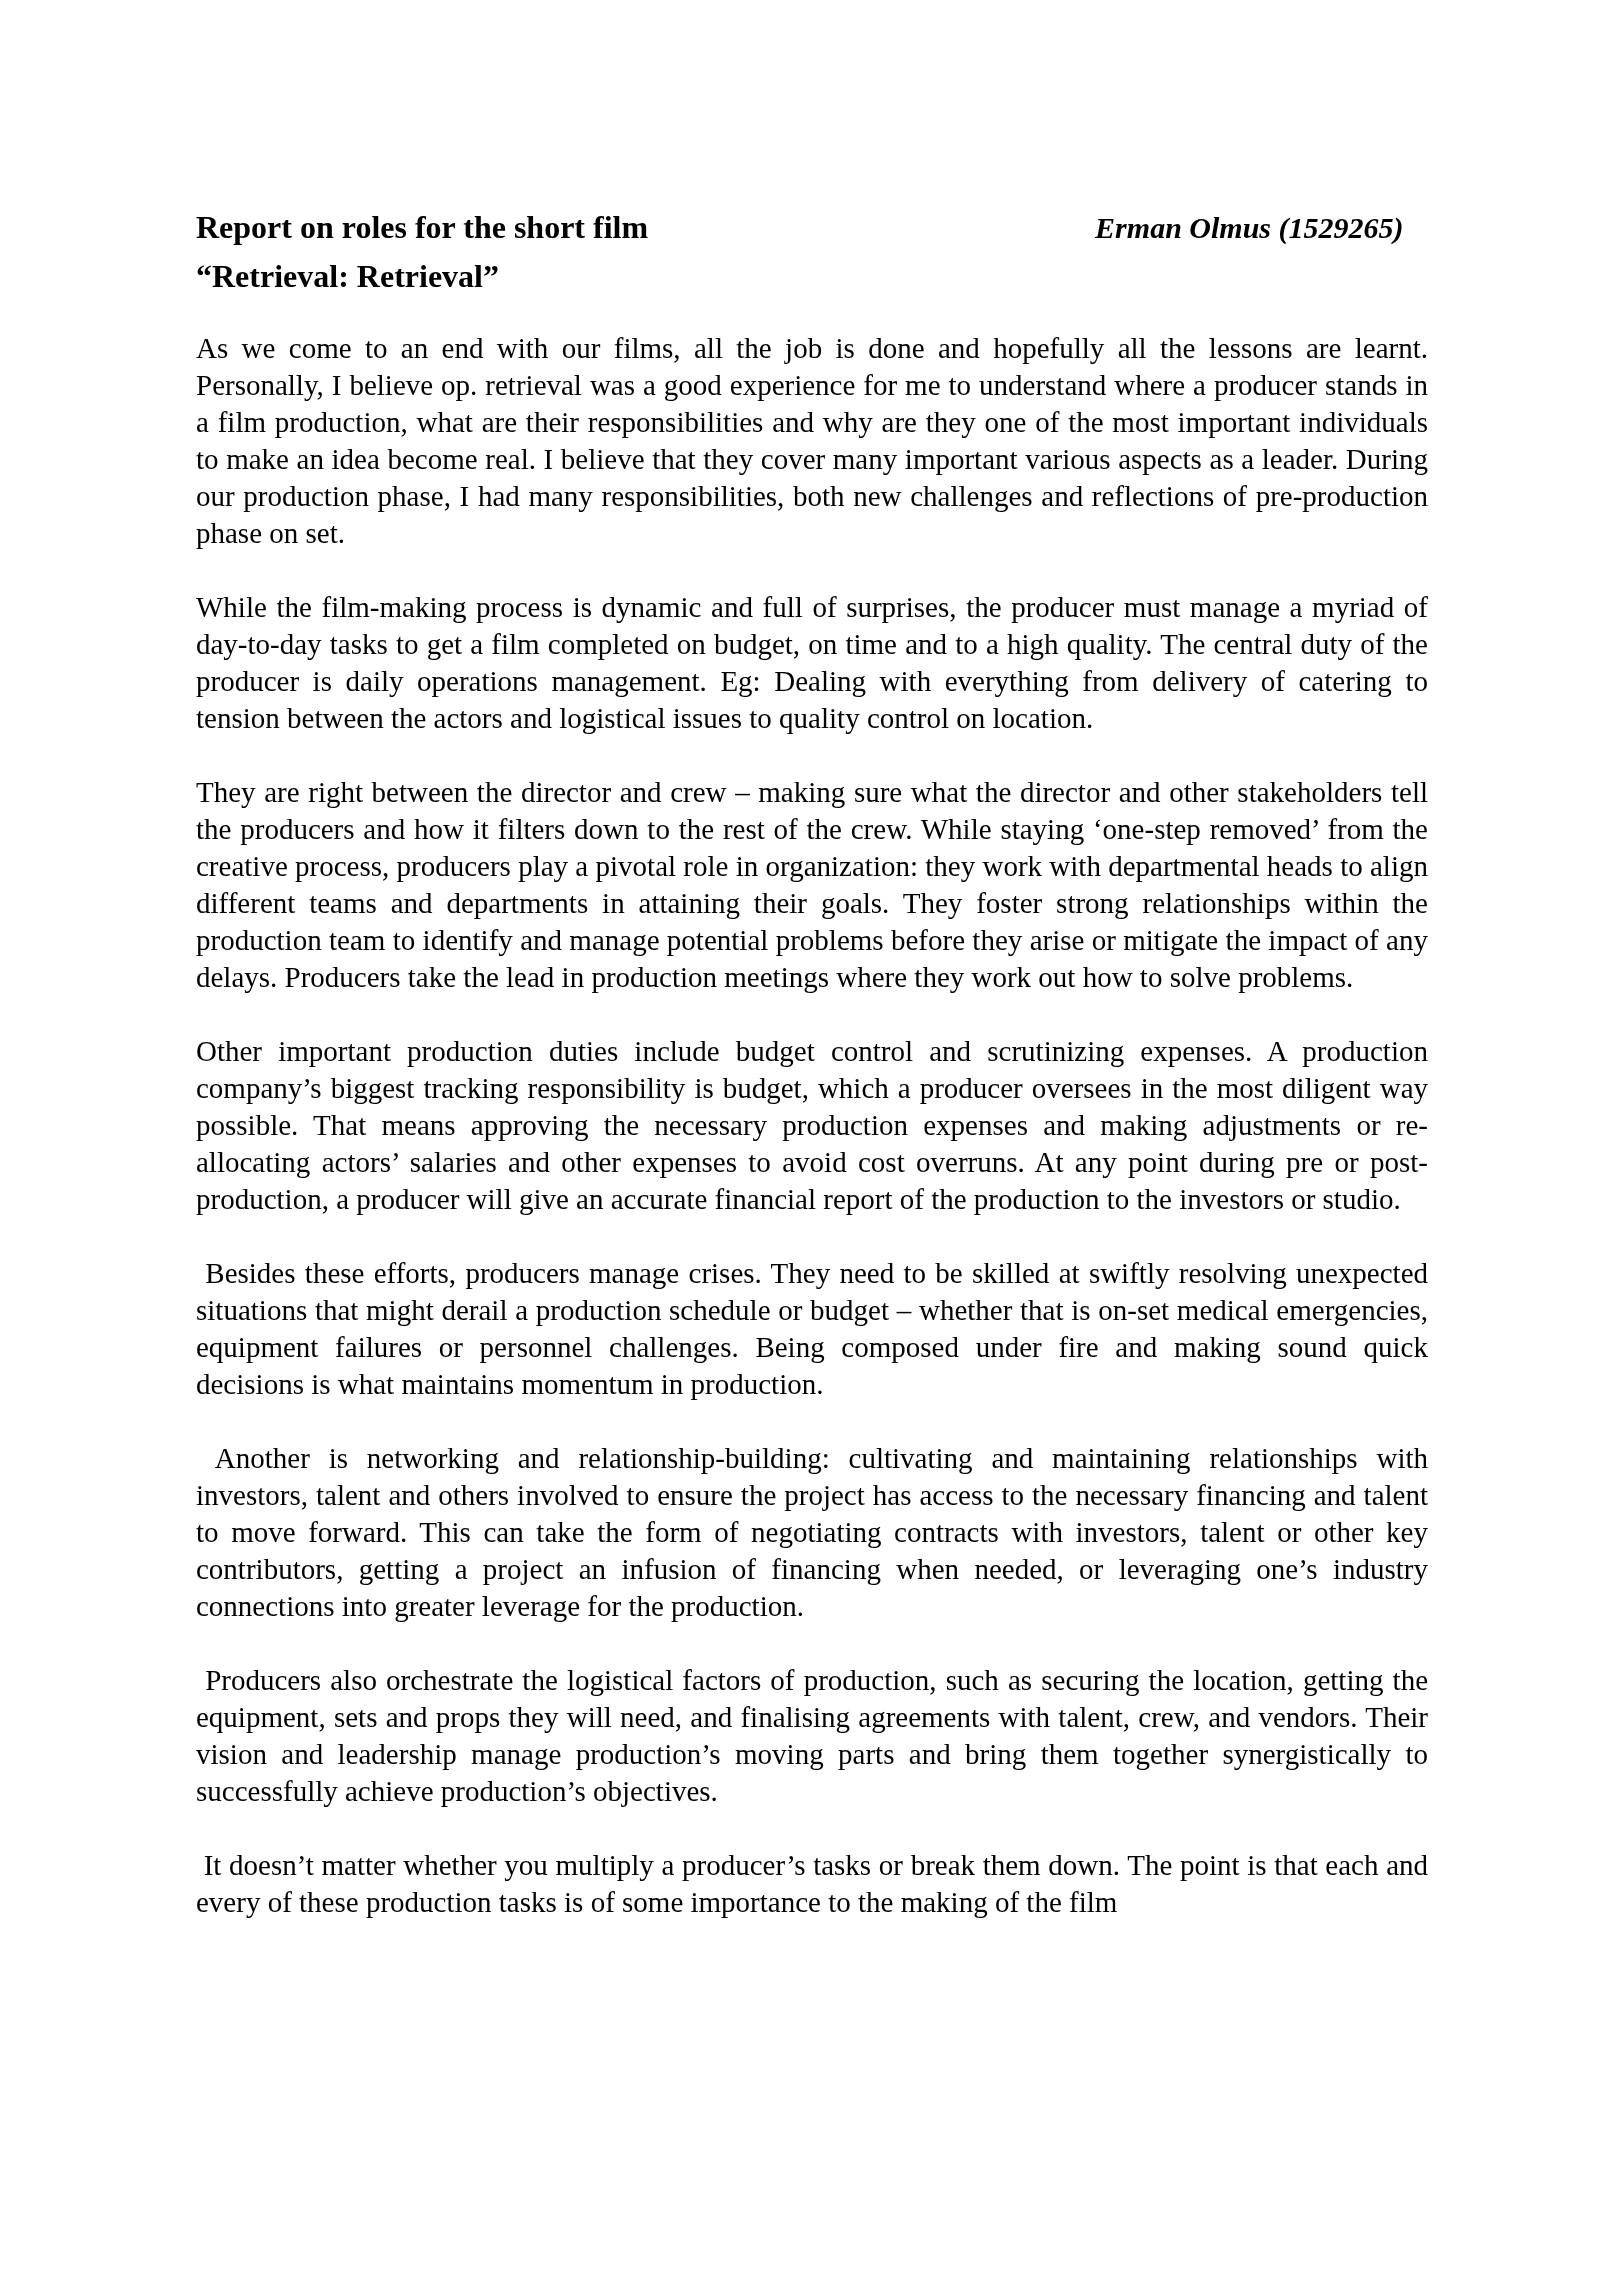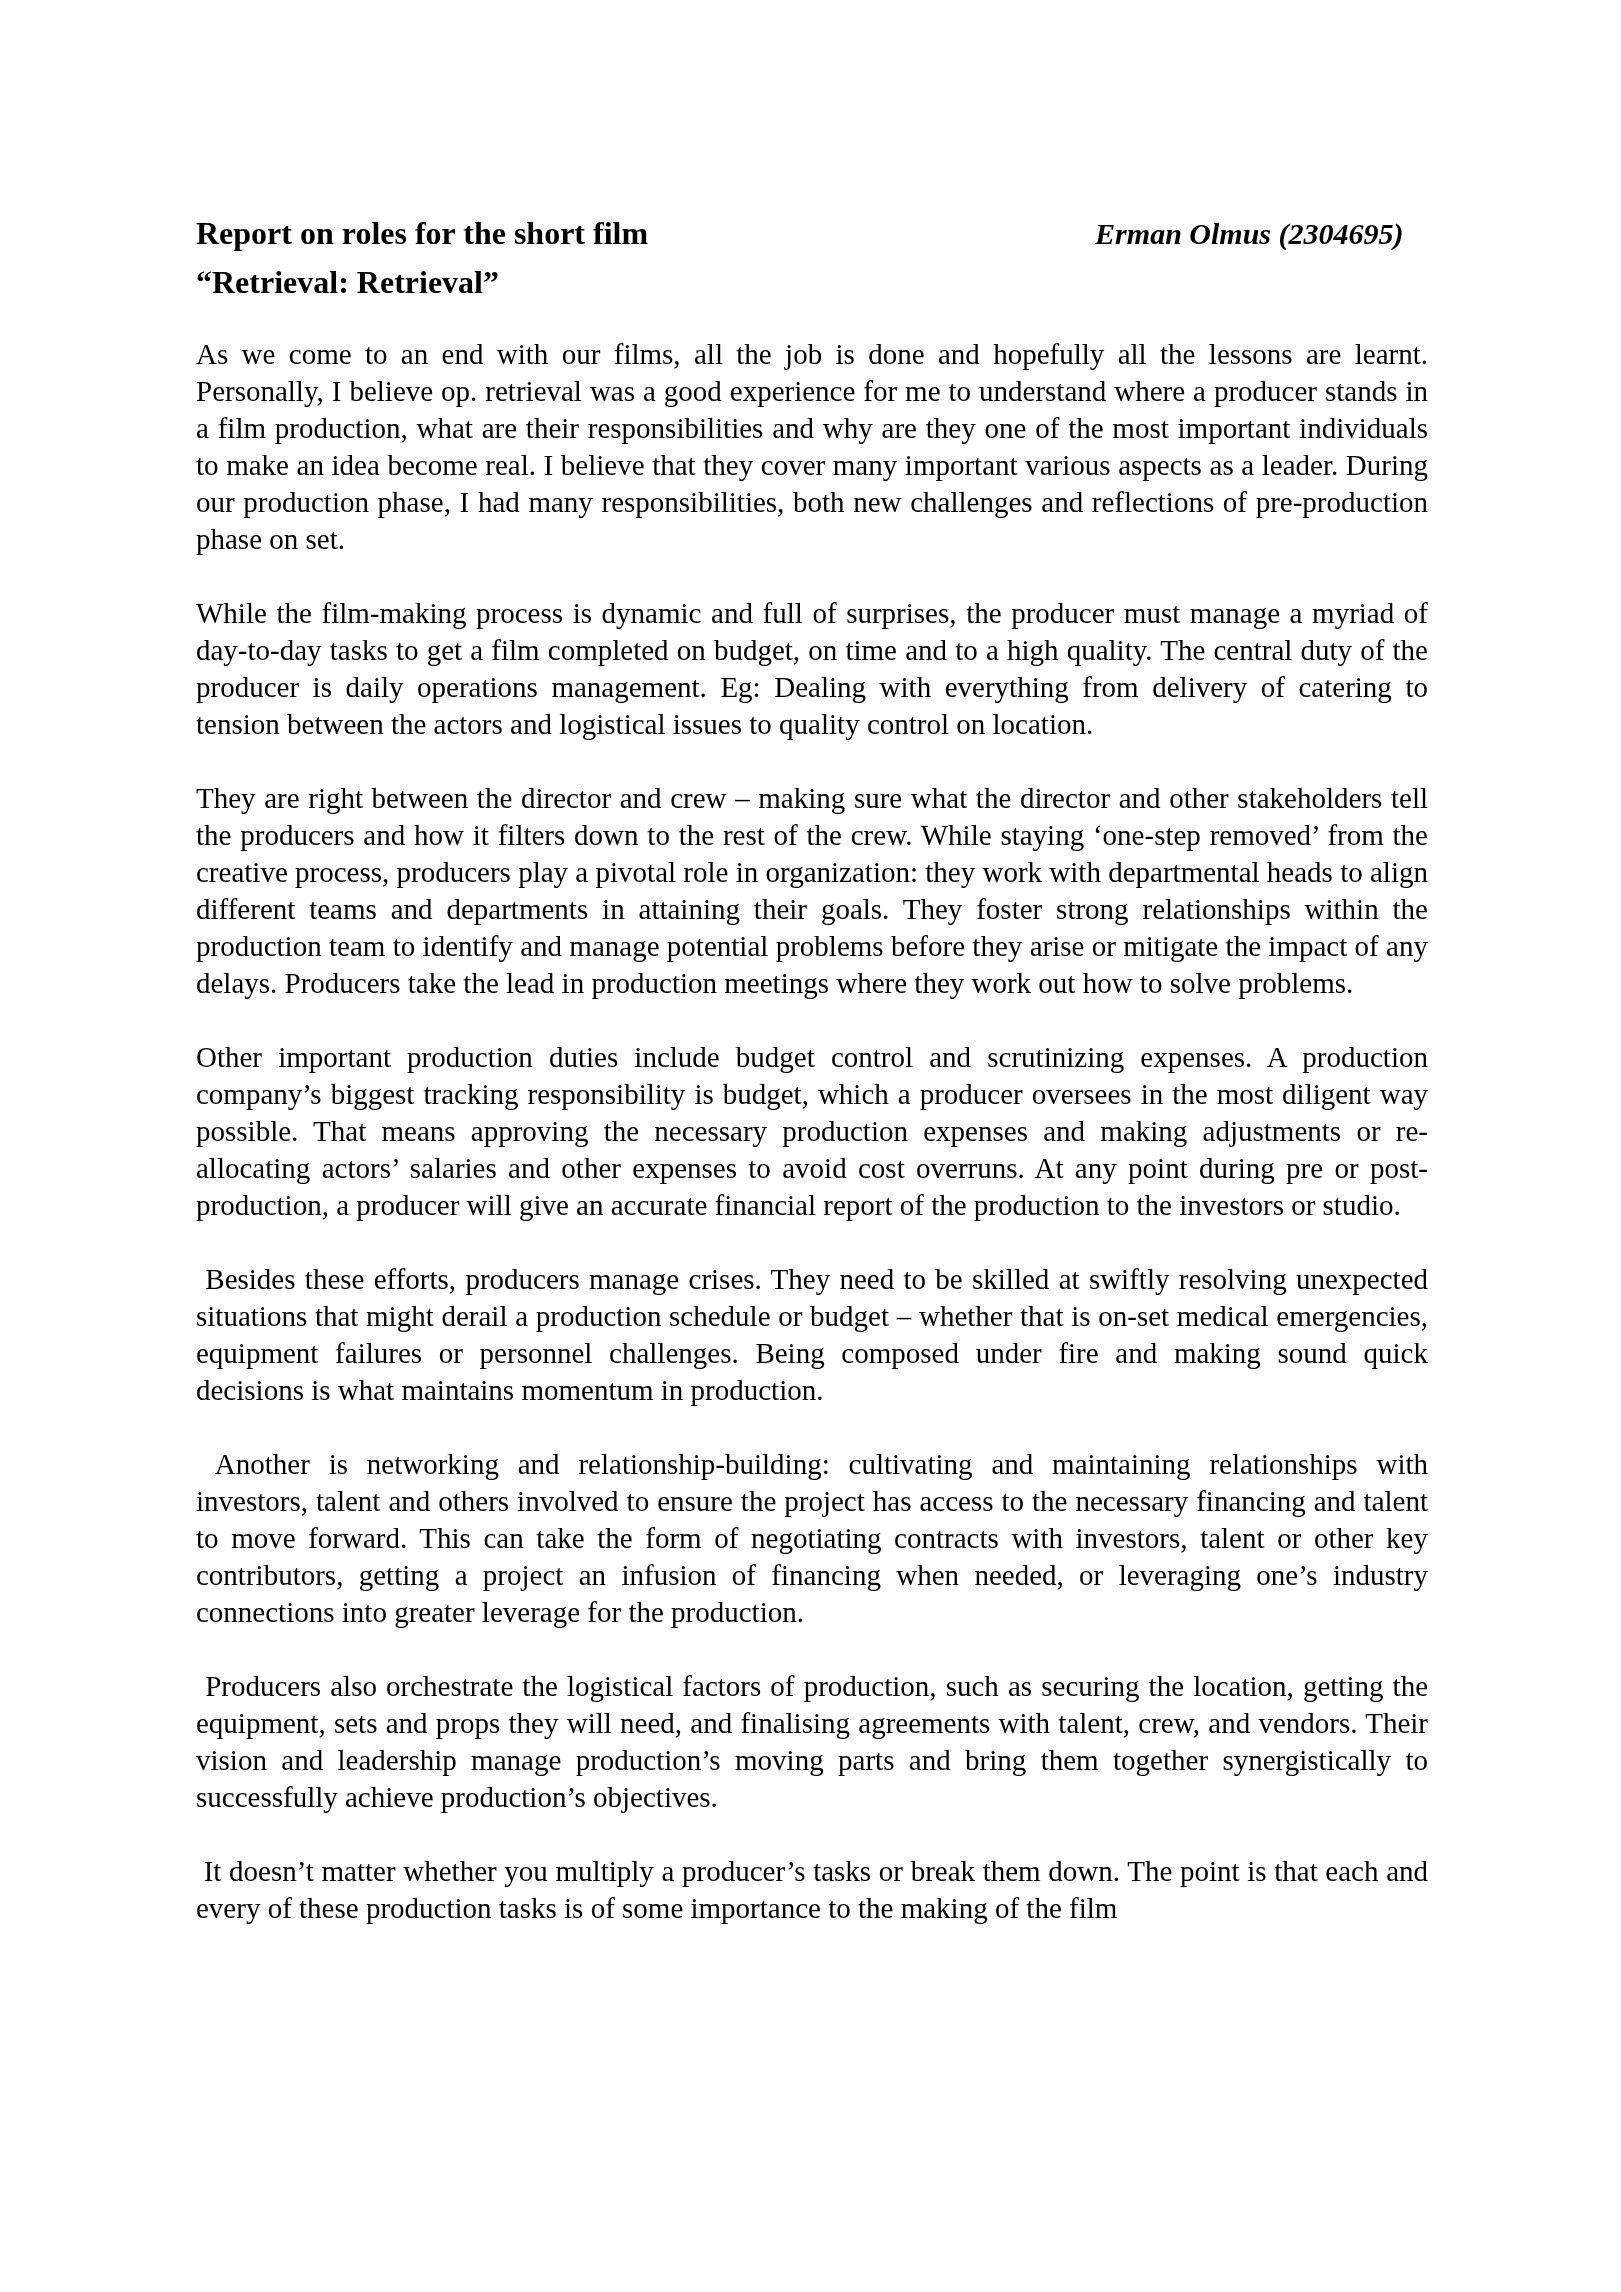--- a/index.html
+++ b/index.html
@@ -11,21 +11,21 @@
       width: 1621px;
       height: 2293px;
       position: relative;
       overflow: hidden;
       font-family: "Liberation Serif", "DejaVu Serif", serif;
       color: #000000;
     }
     .page {
       position: absolute;
       left: 196px;
-      top: 209px;
+      top: 203px;
       width: 1232px;
     }
     .header {
       position: relative;
       height: 98px;
       margin-bottom: 29px;
     }
     .title {
       font-weight: bold;
       font-size: 32px;
@@ -61,21 +61,21 @@
   </style>
 </head>
 <body>
 
 <div class="page">
   <div class="header">
     <h1 class="title">
       <span>Report on roles for the short film</span>
       <span>“Retrieval: Retrieval”</span>
     </h1>
-    <div class="author">Erman Olmus (2304695)</div>
+    <div class="author">Erman Olmus (1529265)</div>
   </div>
 
   <p class="para">As we come to an end with our films, all the job is done and hopefully all the lessons are learnt. Personally, I believe op. retrieval was a good experience for me to understand where a producer stands in a film production, what are their responsibilities and why are they one of the most important individuals to make an idea become real. I believe that they cover many important various aspects as a leader. During our production phase, I had many responsibilities, both new challenges and reflections of pre-production phase on set.</p>
   <p class="para">While the film-making process is dynamic and full of surprises, the producer must manage a myriad of day-to-day tasks to get a film completed on budget, on time and to a high quality. The central duty of the producer is daily operations management. Eg: Dealing with everything from delivery of catering to tension between the actors and logistical issues to quality control on location.</p>
   <p class="para">They are right between the director and crew – making sure what the director and other stakeholders tell the producers and how it filters down to the rest of the crew. While staying ‘one-step removed’ from the creative process, producers play a pivotal role in organization: they work with departmental heads to align different teams and departments in attaining their goals. They foster strong relationships within the production team to identify and manage potential problems before they arise or mitigate the impact of any delays. Producers take the lead in production meetings where they work out how to solve problems.</p>
   <p class="para">Other important production duties include budget control and scrutinizing expenses. A production company’s biggest tracking responsibility is budget, which a producer oversees in the most diligent way possible. That means approving the necessary production expenses and making adjustments or re-allocating actors’ salaries and other expenses to avoid cost overruns. At any point during pre or post-production, a producer will give an accurate financial report of the production to the investors or studio.</p>
   <p class="para indent-space">Besides these efforts, producers manage crises. They need to be skilled at swiftly resolving unexpected situations that might derail a production schedule or budget – whether that is on-set medical emergencies, equipment failures or personnel challenges. Being composed under fire and making sound quick decisions is what maintains momentum in production.</p>
   <p class="para indent-space">Another is networking and relationship-building: cultivating and maintaining relationships with investors, talent and others involved to ensure the project has access to the necessary financing and talent to move forward. This can take the form of negotiating contracts with investors, talent or other key contributors, getting a project an infusion of financing when needed, or leveraging one’s industry connections into greater leverage for the production.</p>
   <p class="para indent-space">Producers also orchestrate the logistical factors of production, such as securing the location, getting the equipment, sets and props they will need, and finalising agreements with talent, crew, and vendors. Their vision and leadership manage production’s moving parts and bring them together synergistically to successfully achieve production’s objectives.</p>
   <p class="para indent-space last">It doesn’t matter whether you multiply a producer’s tasks or break them down. The point is that each and every of these production tasks is of some importance to the making of the film</p>

